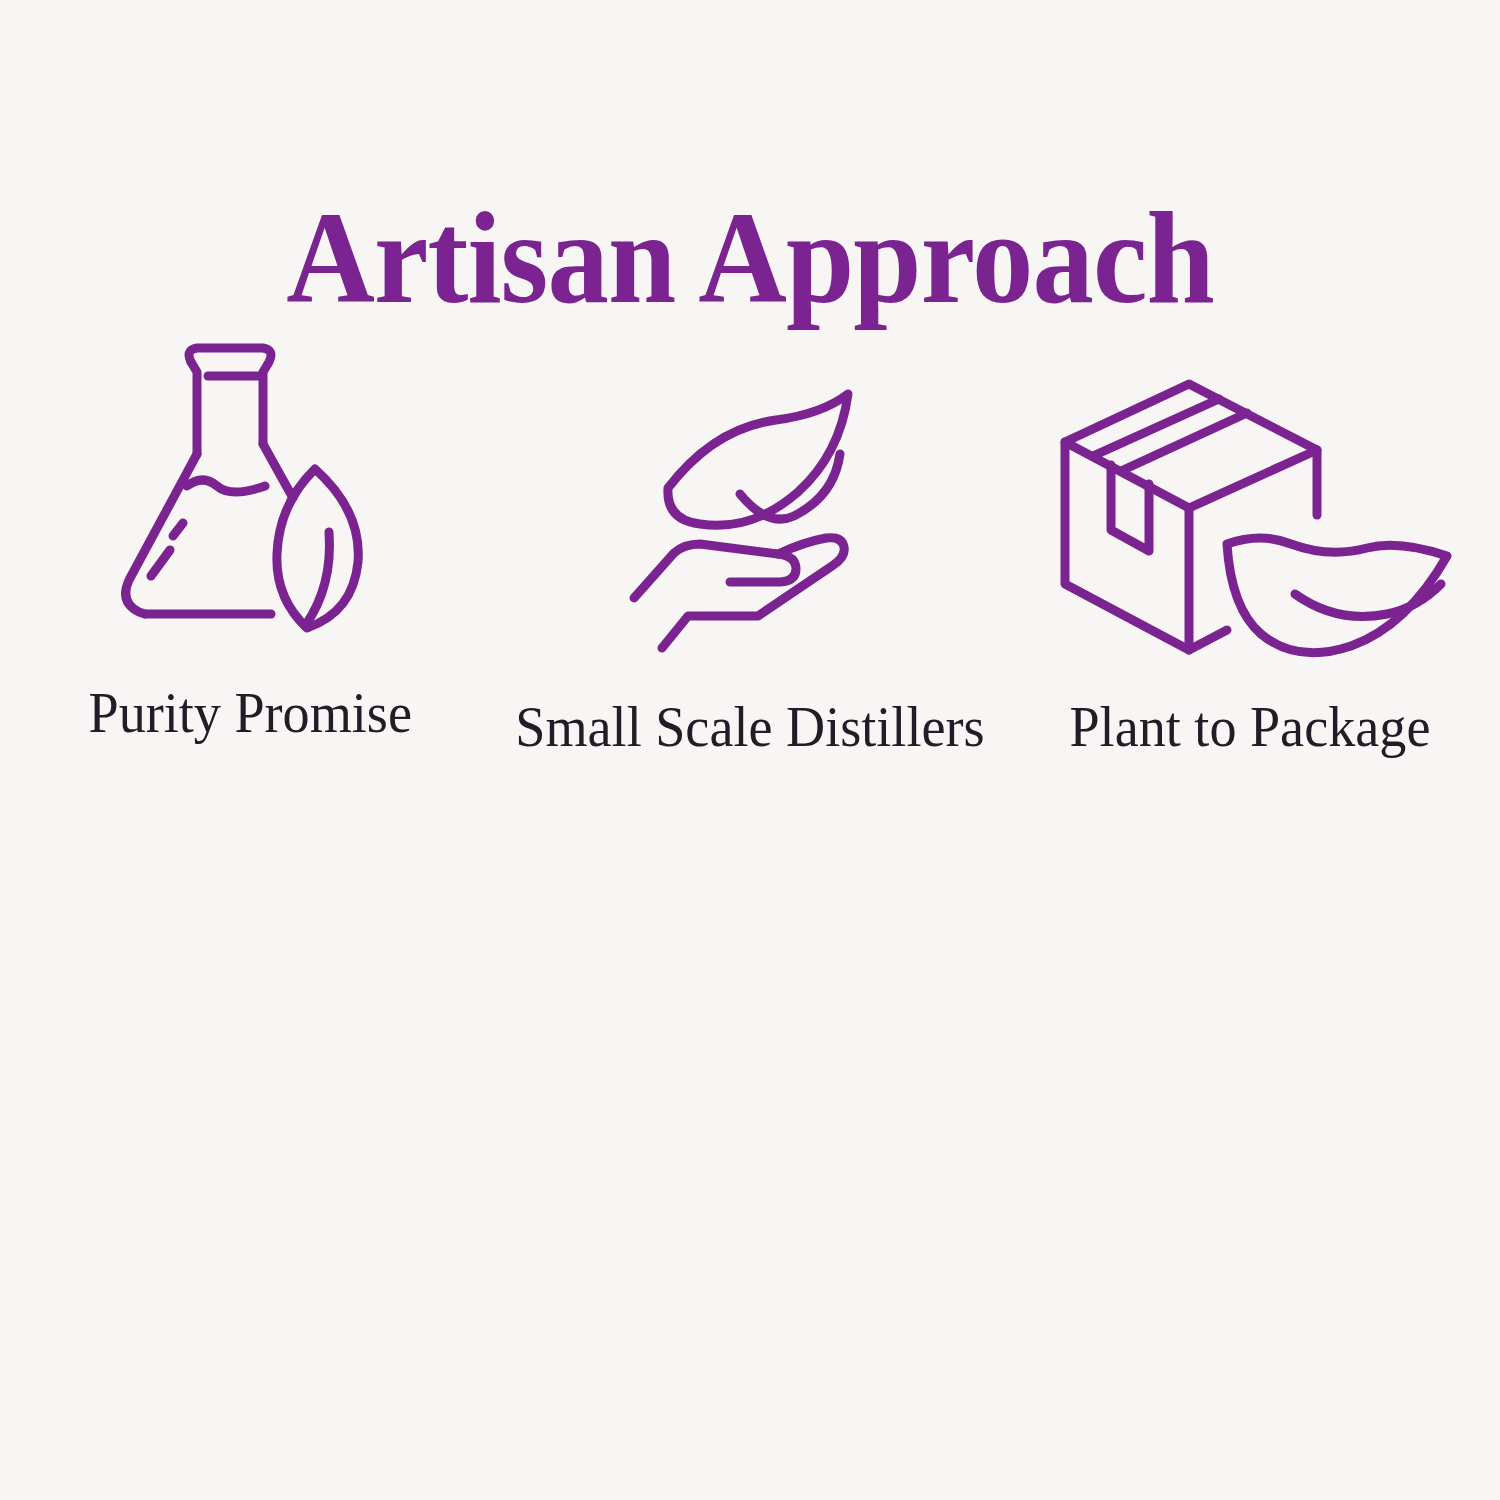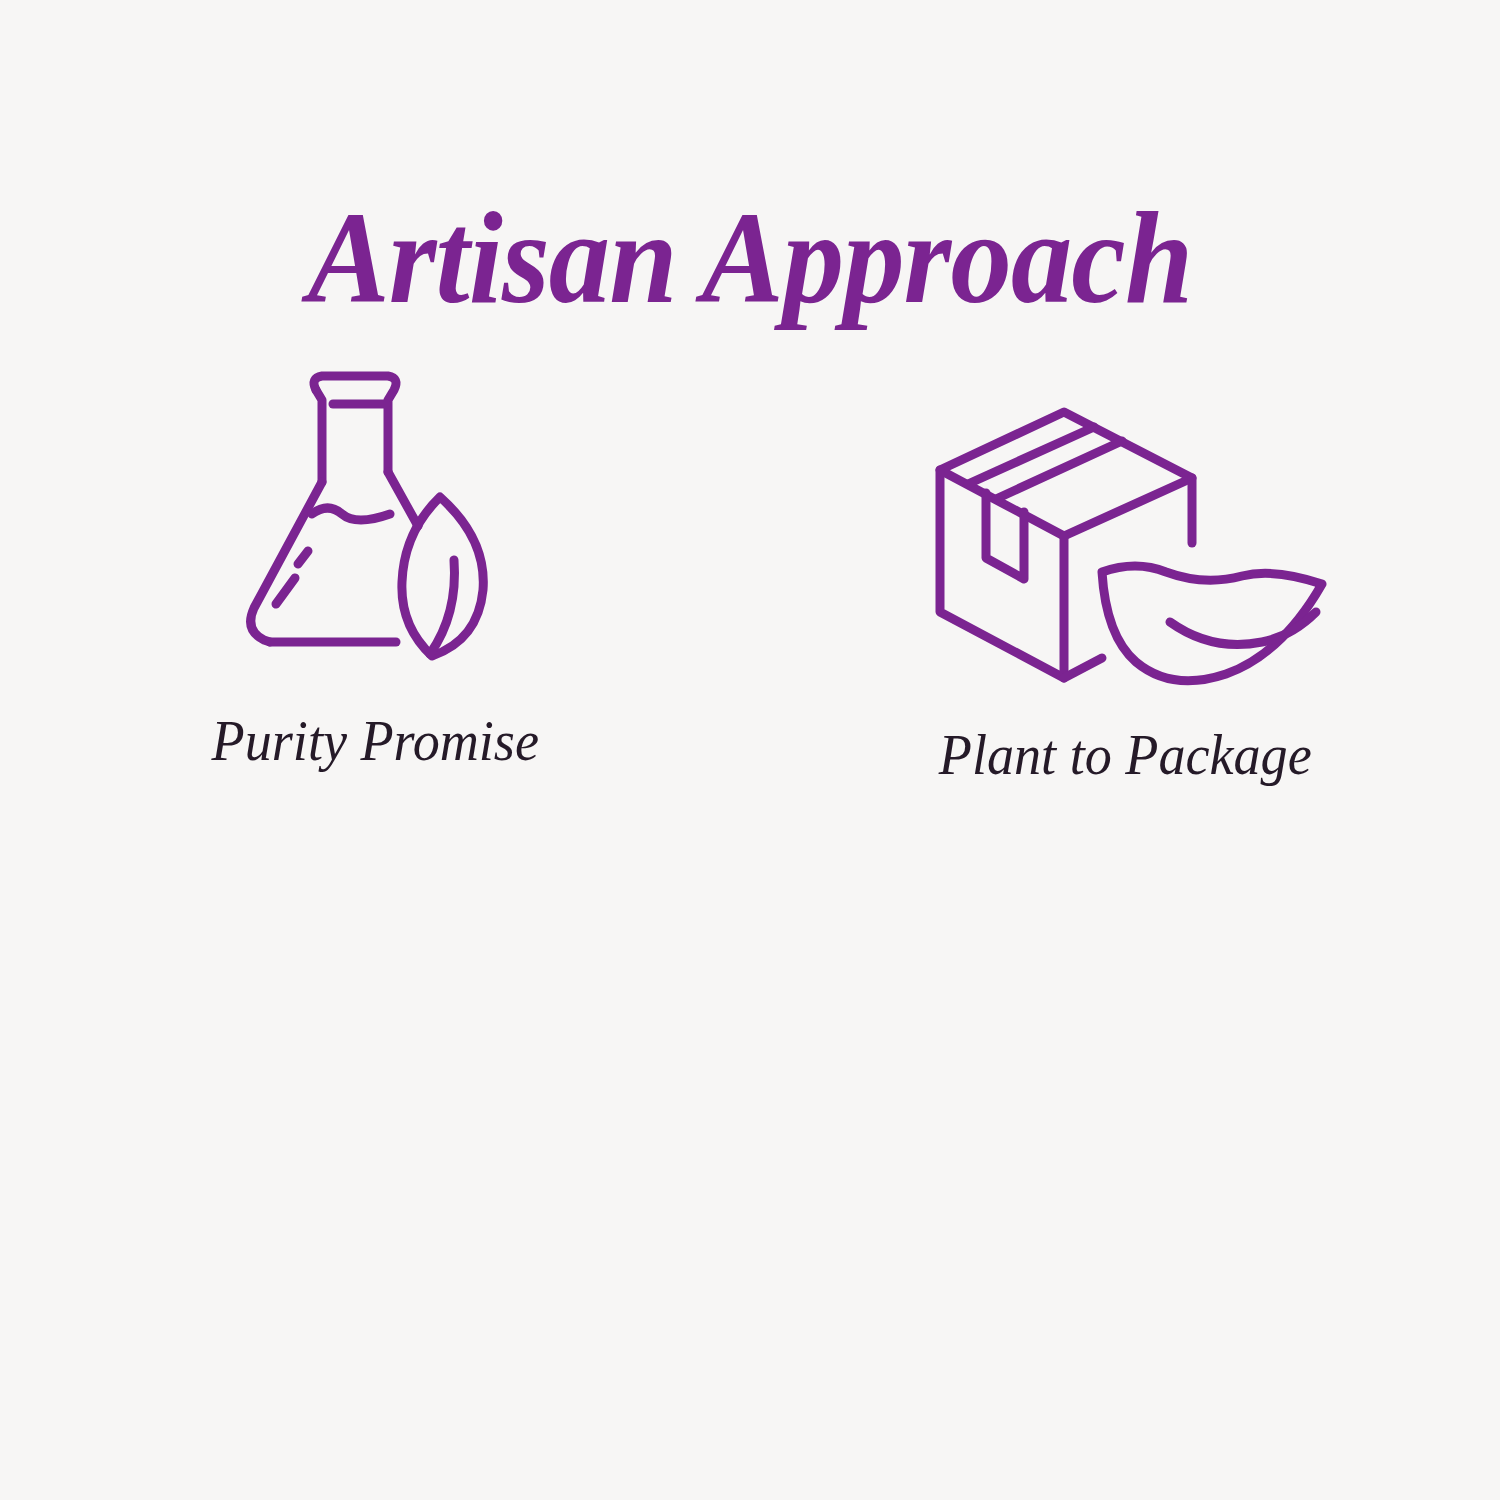--- a/index.html
+++ b/index.html
@@ -14,21 +14,20 @@
     font-family: "Liberation Serif", "DejaVu Serif", serif;
     overflow: hidden;
   }
 
   .page {
     position: relative;
     width: 1500px;
     height: 1500px;
     background: #f7f6f5;
     box-sizing: border-box;
-    font-style: italic;
   }
 
   
   .title {
     position: absolute;
     top: 104px;
     left: 0;
     width: 1500px;
     text-align: center;
     color: #7b2491;
@@ -38,26 +37,26 @@
     line-height: 1.0;
     letter-spacing: -1px;
     transform: scaleX(0.93);
     transform-origin: 50% 50%;
     white-space: nowrap;
   }
 
   
   .features {
     position: absolute;
-    top: 372px;
+    top: 344px;
     left: 0;
     width: 1500px;
     height: 1010px;
     display: grid;
-    grid-template-columns: 1fr 1fr;
+    grid-template-columns: 1fr 1fr 1fr;
     grid-template-rows: 1fr 1fr;
     column-gap: 0px;
     row-gap: 0px;
   }
 
   .feature {
     display: flex;
     flex-direction: column;
     align-items: center;
     justify-content: flex-start;
@@ -137,20 +136,45 @@
           <path class="stroke" d="M63 214 L44 240"></path>
 
           <path class="stroke" d="M208 133 Q255 175 251 226 Q246 276 200 292 Q168 262 170 218 Q172 168 208 133 Z"></path>
           <path class="stroke" d="M222 196 Q226 250 198 290"></path>
         </svg>
       </div>
       <div class="feature-label">Purity Promise</div>
     </div>
 
 
+    <div class="feature cell-2">
+      <div class="feature-icon">
+        <svg width="260" height="280" viewBox="0 0 260 280" xmlns="http://www.w3.org/2000/svg">
+
+          <path class="stroke" d="M222 18
+                                   Q214 78 172 116
+                                   Q126 156 74 148
+                                   Q40 144 42 112
+                                   Q88 52 150 44
+                                   Q196 38 222 18 Z"></path>
+
+          <path class="stroke" d="M214 78 Q208 120 168 140 Q142 152 114 118"></path>
+
+          <path class="stroke" d="M8 222
+                                   L48 177
+                                   Q58 168 74 168
+                                   L152 178
+                                   Q170 180 170 193
+                                   Q170 205 154 206
+                                   L104 206"></path>
+          <path class="stroke" d="M152 178 Q178 166 200 162 Q216 160 218 171 Q220 181 206 190 L132 240 L62 240 L36 272"></path>
+        </svg>
+      </div>
+      <div class="feature-label">Small Scale Distillers</div>
+    </div>
 
     <div class="feature cell-3">
       <div class="feature-icon">
         <svg width="410" height="285" viewBox="0 0 410 285" xmlns="http://www.w3.org/2000/svg">
 
           <path class="stroke" d="M138 12 L266 78 L138 136 L14 70 Z"></path>
 
           <path class="stroke" d="M14 70 L14 212 L138 278 L138 136"></path>
 
           <path class="stroke" d="M266 78 L266 143"></path>

